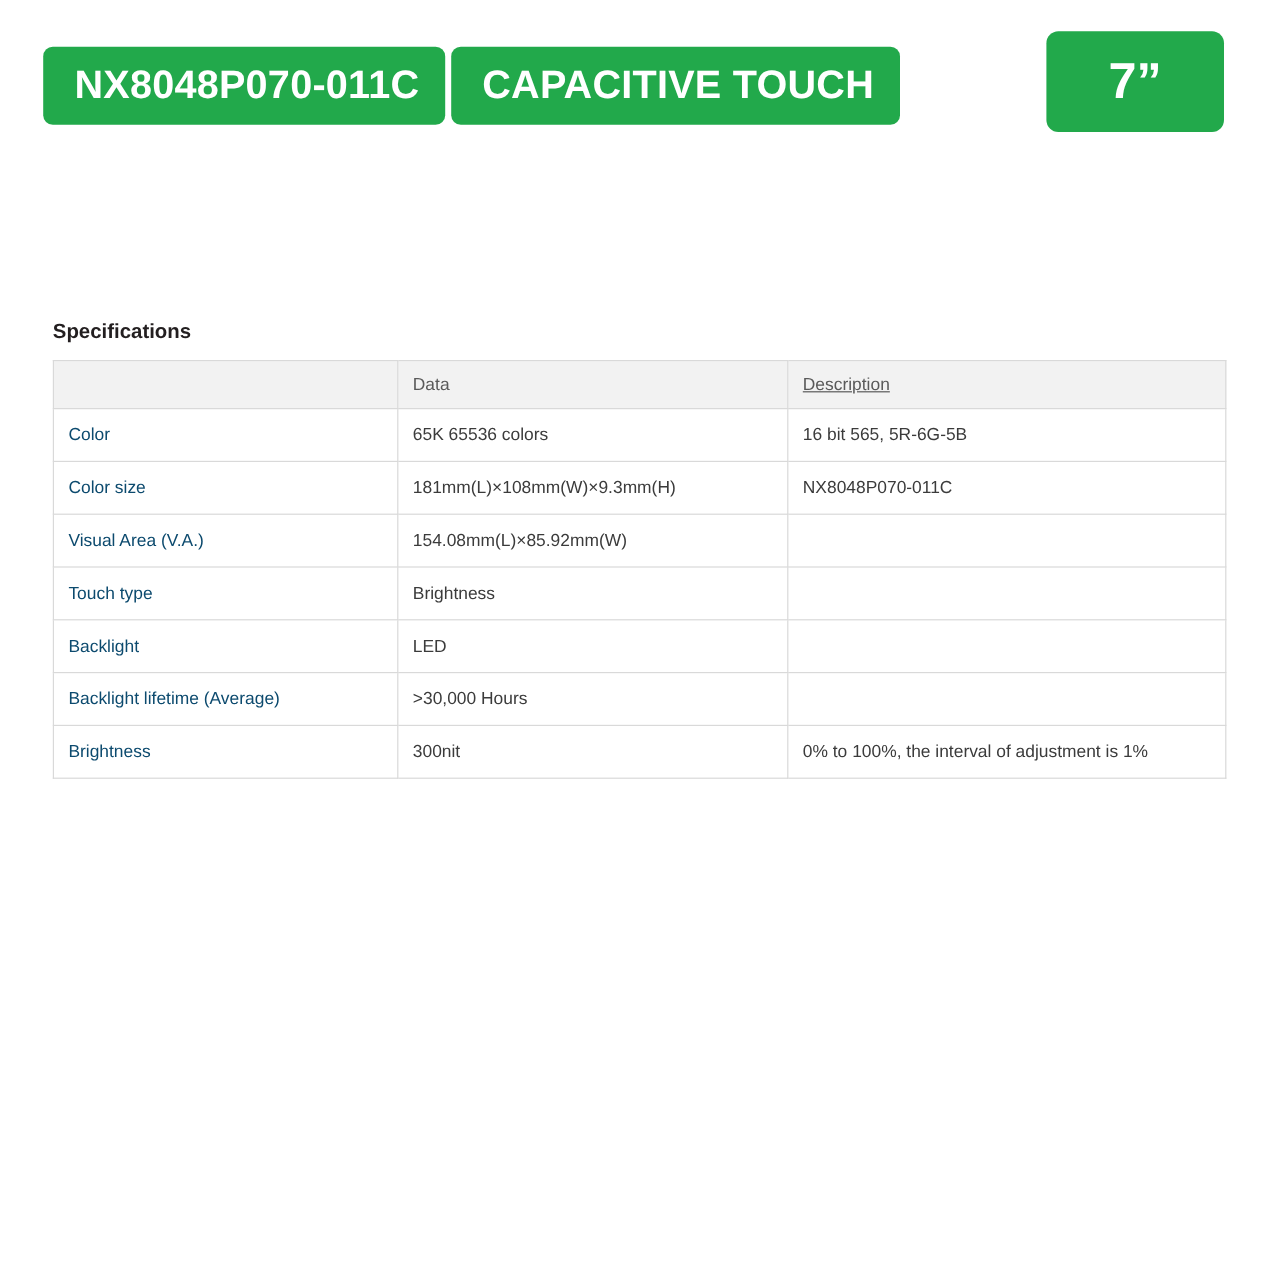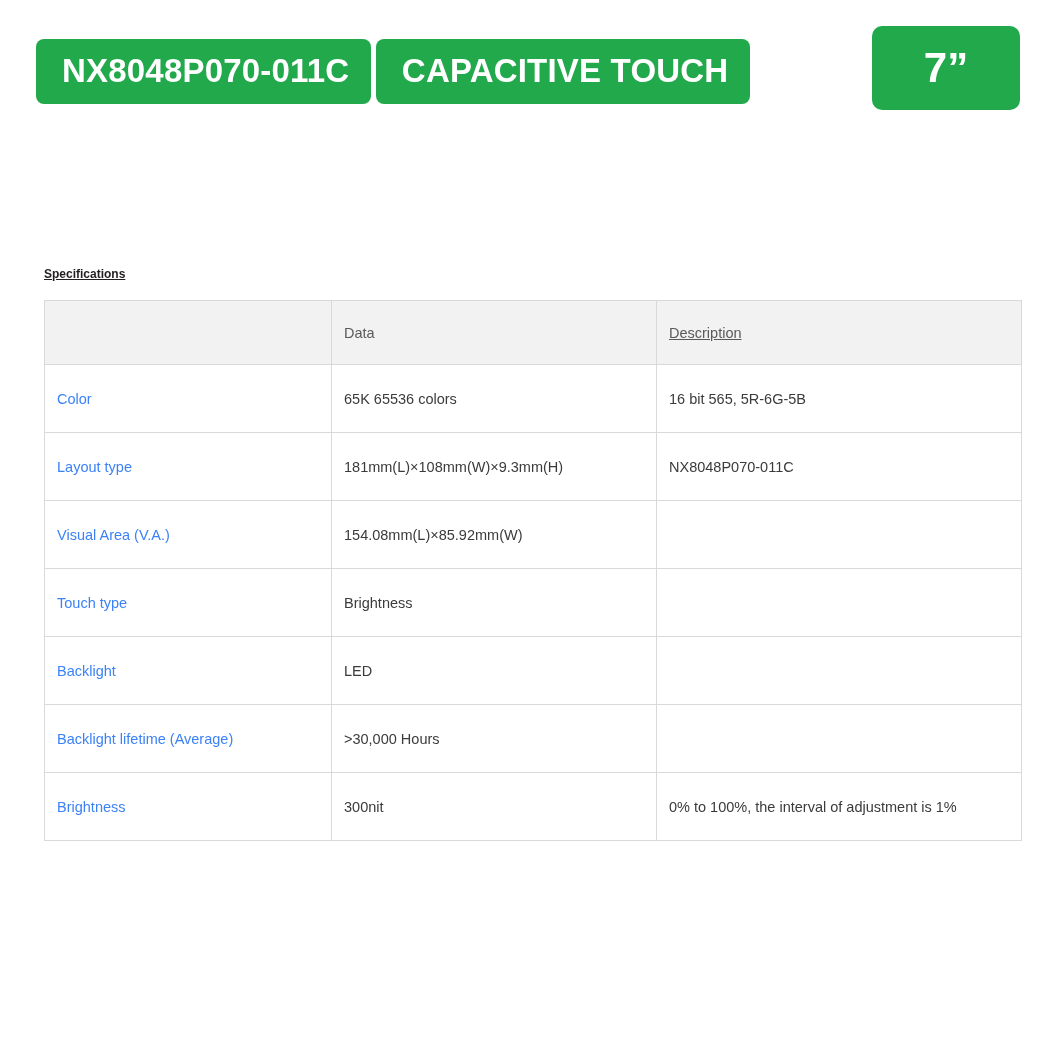--- a/index.html
+++ b/index.html
@@ -64,57 +64,56 @@
     display: flex;
     align-items: center;
     justify-content: center;
   }
 
   
   .spec-title {
     position: absolute;
     left: 44px;
     top: 267px;
-    font-size: 12px;
+    font-size: 17px;
     font-weight: bold;
     color: #231f20;
-    text-decoration: underline;
   }
 
   .spec-table {
     position: absolute;
     left: 44px;
     top: 300px;
     width: 978px;
     border-collapse: collapse;
     font-size: 14.5px;
     color: #3b3b3b;
   }
 
   .spec-table th,
   .spec-table td {
     border: 1px solid #d9d9d9;
-    padding: 12px 12px;
+    padding: 0 12px;
     height: 43px;
     text-align: left;
     font-weight: normal;
     vertical-align: middle;
   }
 
   .spec-table thead th {
     background: #f2f2f2;
     color: #5a5a5a;
     height: 39px;
   }
 
   .col-label { width: 262px; }
   .col-data  { width: 300px; }
   .col-desc  { width: auto; text-decoration: underline; }
 
-  .spec-table tbody td:first-child { color: #3b82f6; }
+  .spec-table tbody td:first-child { color: #0c4a6e; }
 </style>
 </head>
 <body>
 
 <div class="page">
 
   <div class="header">
     <div class="badge badge-model">NX8048P070-011C</div>
     <div class="badge badge-touch">CAPACITIVE TOUCH</div>
   </div>
@@ -131,21 +130,21 @@
         <th class="col-desc">Description</th>
       </tr>
     </thead>
     <tbody>
       <tr>
         <td>Color</td>
         <td>65K 65536 colors</td>
         <td>16 bit 565, 5R-6G-5B</td>
       </tr>
       <tr>
-        <td>Layout type</td>
+        <td>Color size</td>
         <td>181mm(L)×108mm(W)×9.3mm(H)</td>
         <td>NX8048P070-011C</td>
       </tr>
       <tr>
         <td>Visual Area (V.A.)</td>
         <td>154.08mm(L)×85.92mm(W)</td>
         <td></td>
       </tr>
       <tr>
         <td>Touch type</td>

